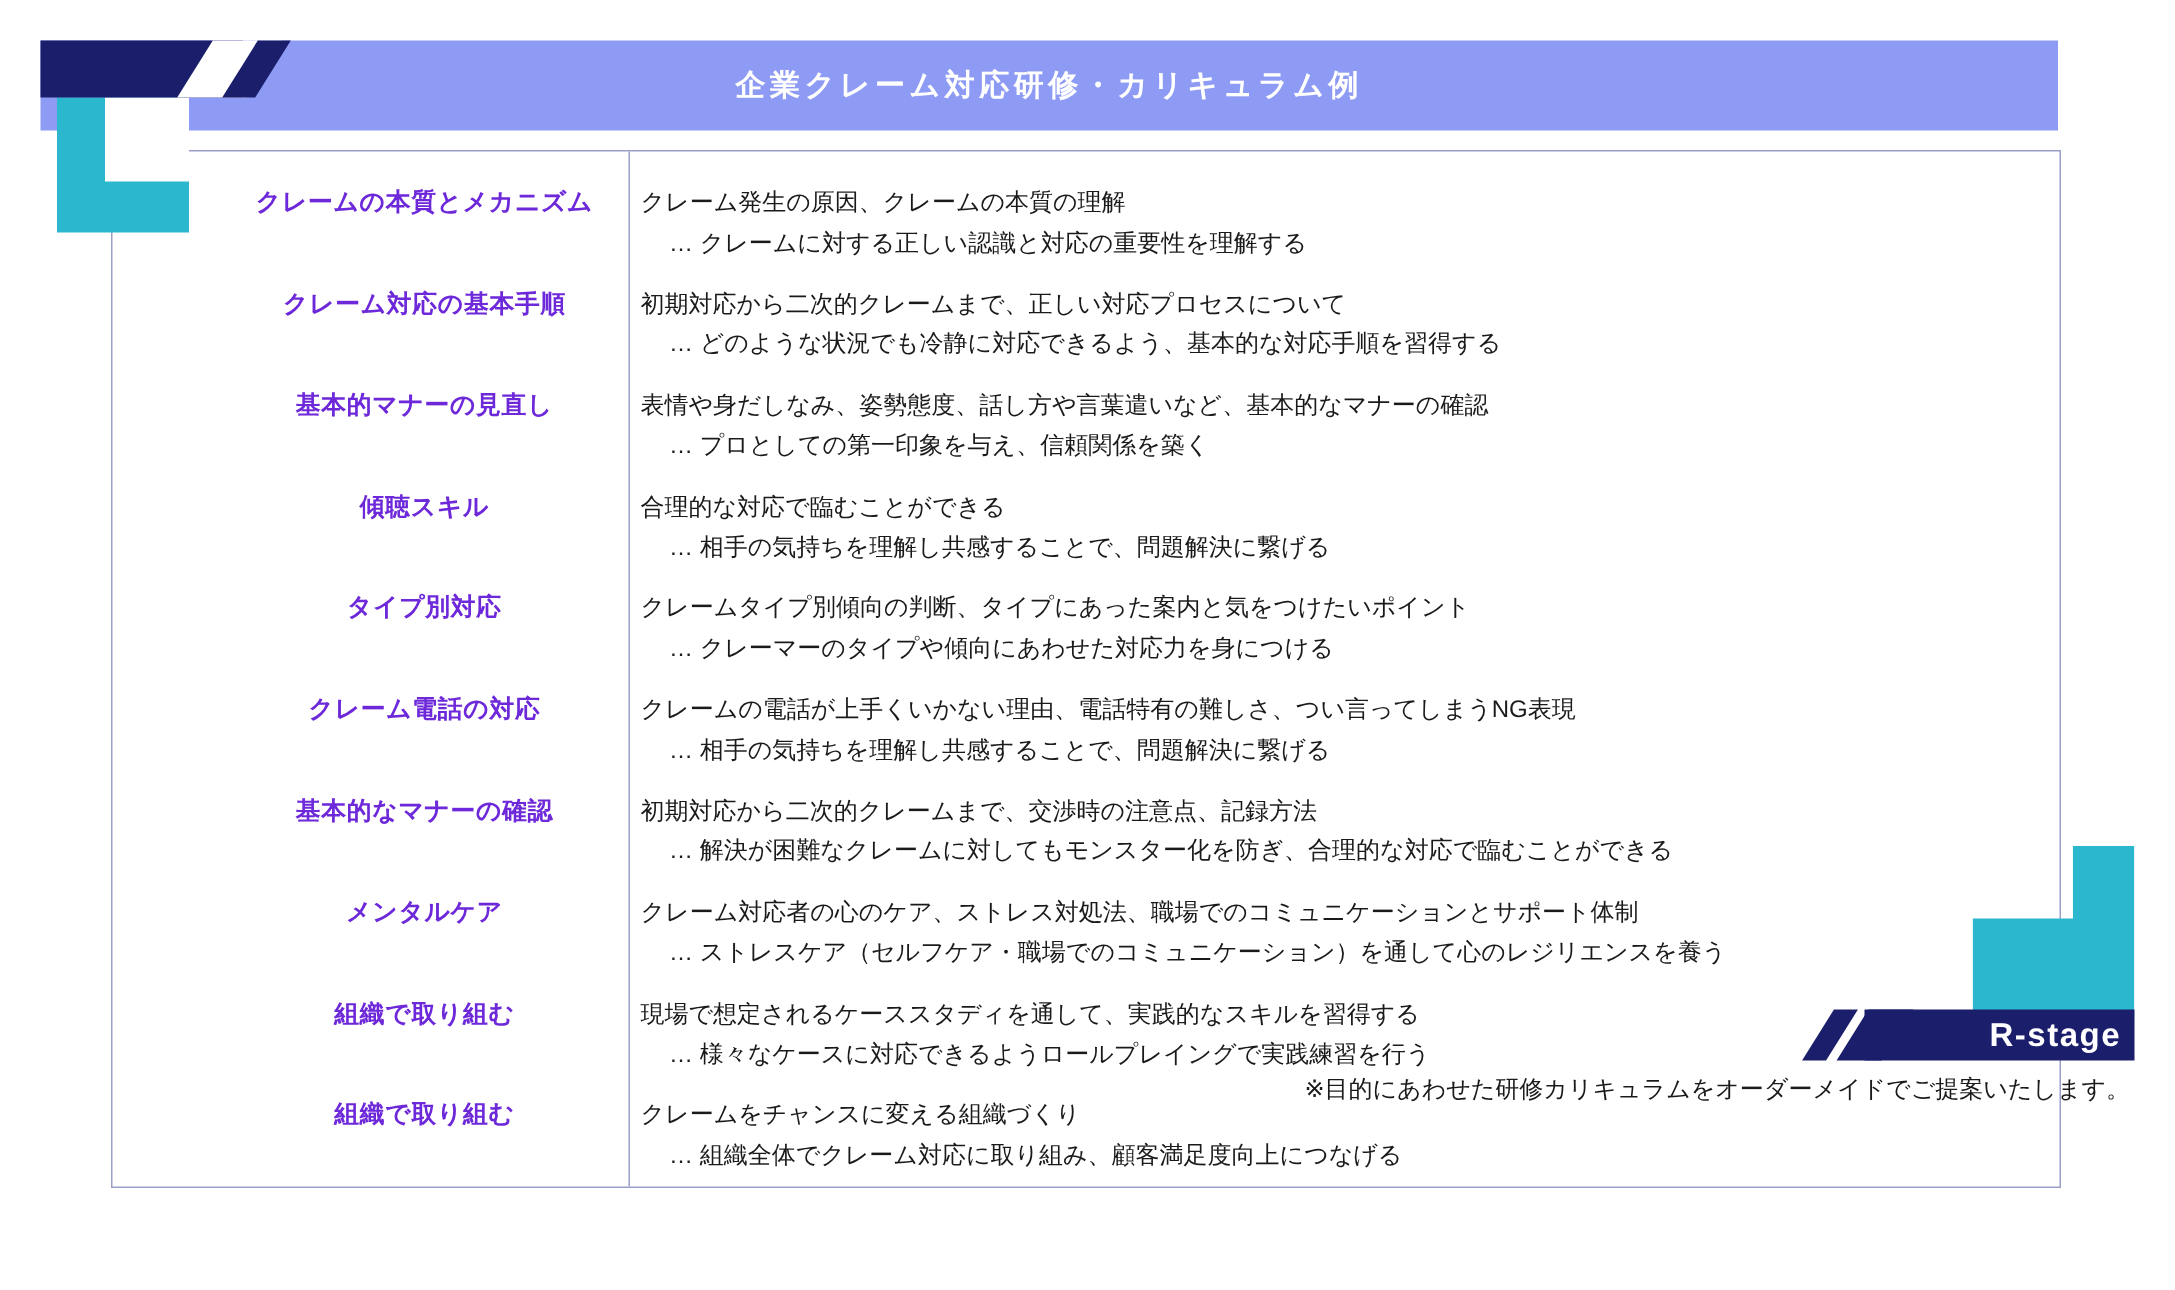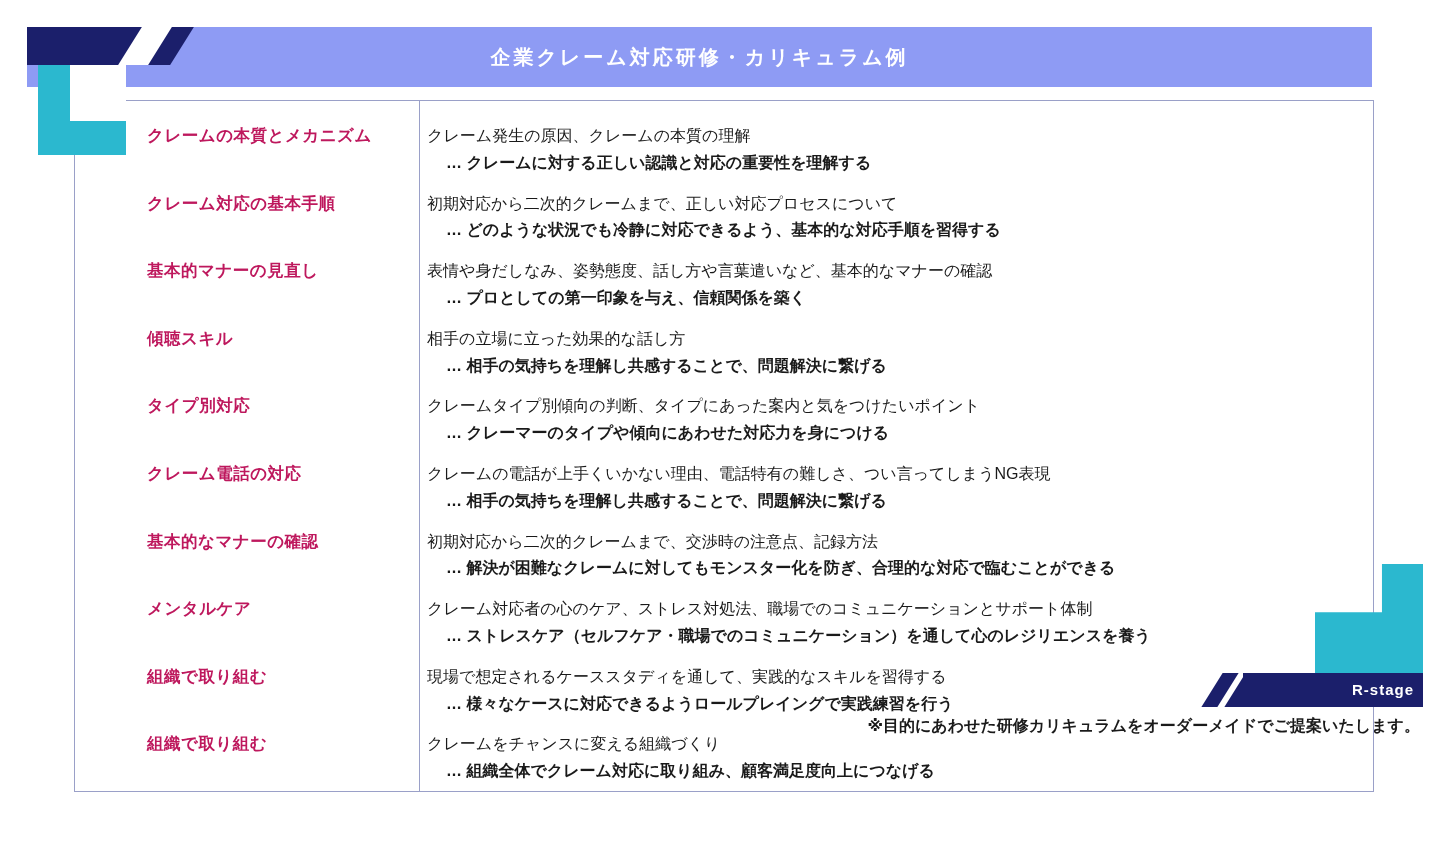--- a/index.html
+++ b/index.html
@@ -124,41 +124,41 @@
     display: flex;
     flex: 1 1 0;
     align-items: flex-start;
     padding-top: 9px;
   }
   .row-title {
     width: 344px;
     min-width: 344px;
     padding-left: 72px;
     box-sizing: border-box;
-    color: #be185d;
+    color: #6d28d9;
     font-weight: bold;
     font-size: 16.5px;
     letter-spacing: 0.5px;
     line-height: 1.4;
+    text-align: center;
   }
   .row-body {
     padding-left: 8px;
     box-sizing: border-box;
     color: #1a1a1a;
     font-size: 16px;
     line-height: 1.55;
   }
   .row-desc {
     white-space: nowrap;
   }
   .row-goal {
     white-space: nowrap;
     padding-left: 19px;
     margin-top: 2px;
-    font-weight: bold;
   }
 
   
   .deco-br-teal {
     position: absolute;
     right: 27px; bottom: 68px;
     width: 108px; height: 115px;
     background: #2bb8cf;
     z-index: 2;
     clip-path: polygon(62% 0, 100% 0, 100% 100%, 0 100%, 0 42%, 62% 42%);
@@ -185,34 +185,33 @@
     background: #1b1f6b;
     transform: skewX(-32deg);
     z-index: 5;
   }
   .brand-logo {
     position: absolute;
     right: 36px; bottom: 40px;
     height: 34px;
     line-height: 34px;
     color: #ffffff;
-    font-size: 15px;
+    font-size: 22px;
     font-weight: bold;
     letter-spacing: 1px;
     z-index: 6;
   }
 
   
   .footnote {
     position: absolute;
     right: 30px; bottom: 10px;
     font-size: 16px;
     color: #1a1a1a;
     z-index: 6;
-    font-weight: bold;
   }
 </style>
 </head>
 <body>
 
 <div class="slide">
 
   <div class="header-band"></div>
   <div class="deco-tl-teal-inner"></div>
   <div class="deco-tl-notch"></div>
@@ -247,21 +246,21 @@
       <div class="row-title">基本的マナーの見直し</div>
       <div class="row-body">
         <div class="row-desc">表情や身だしなみ、姿勢態度、話し方や言葉遣いなど、基本的なマナーの確認</div>
         <div class="row-goal">… プロとしての第一印象を与え、信頼関係を築く</div>
       </div>
     </div>
 
     <div class="row">
       <div class="row-title">傾聴スキル</div>
       <div class="row-body">
-        <div class="row-desc">相手の立場に立った効果的な話し方</div>
+        <div class="row-desc">合理的な対応で臨むことができる</div>
         <div class="row-goal">… 相手の気持ちを理解し共感することで、問題解決に繋げる</div>
       </div>
     </div>
 
     <div class="row">
       <div class="row-title">タイプ別対応</div>
       <div class="row-body">
         <div class="row-desc">クレームタイプ別傾向の判断、タイプにあった案内と気をつけたいポイント</div>
         <div class="row-goal">… クレーマーのタイプや傾向にあわせた対応力を身につける</div>
       </div>

